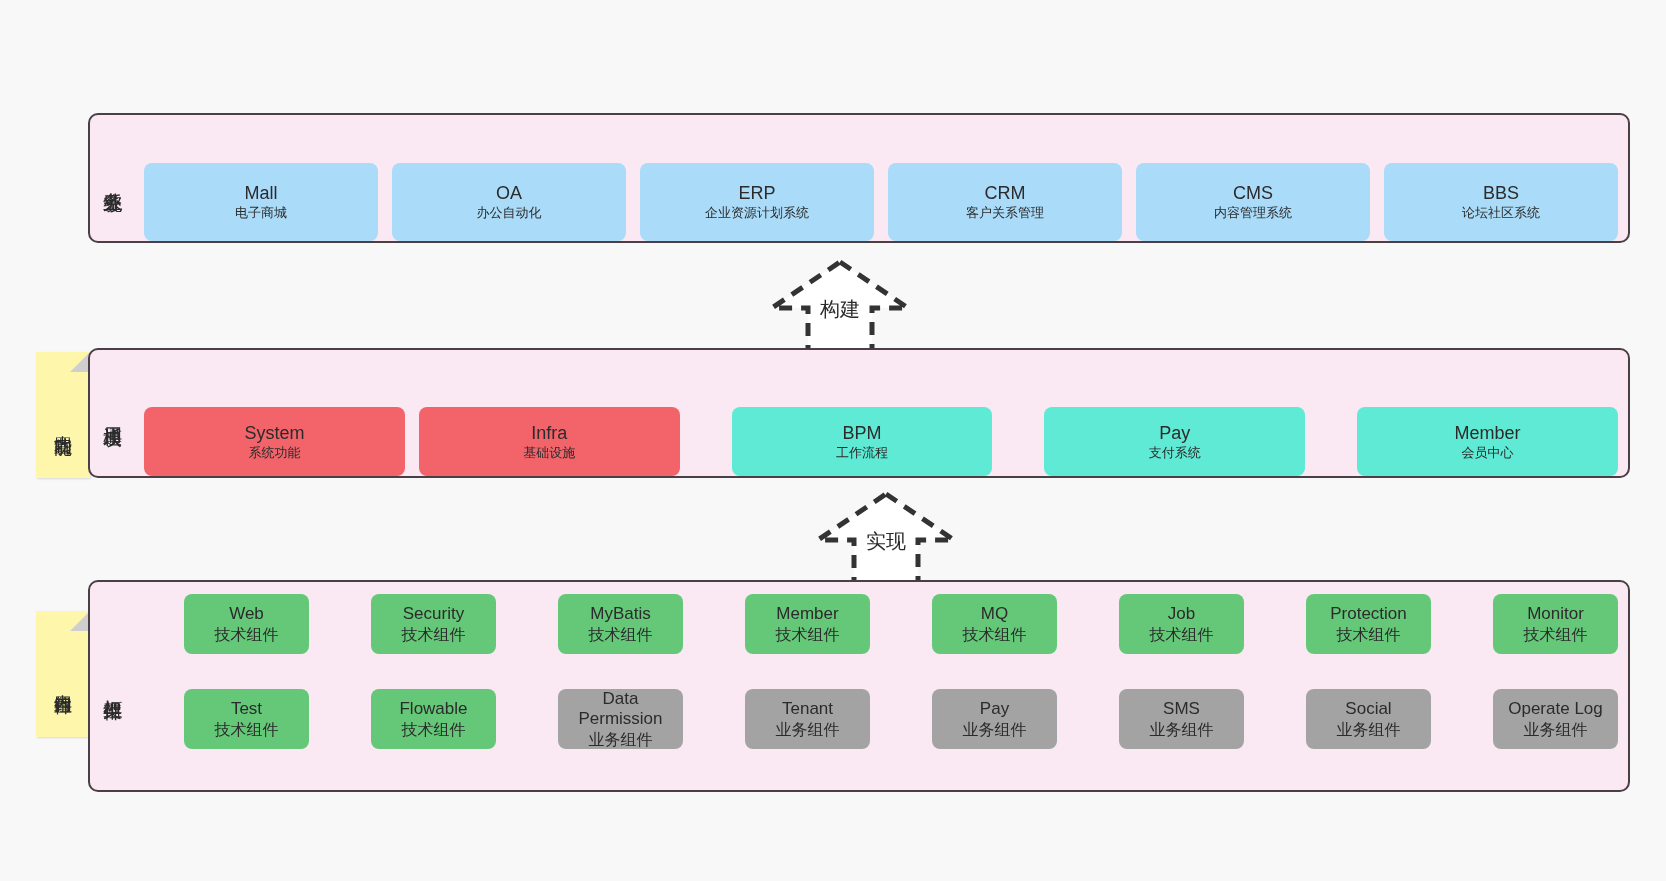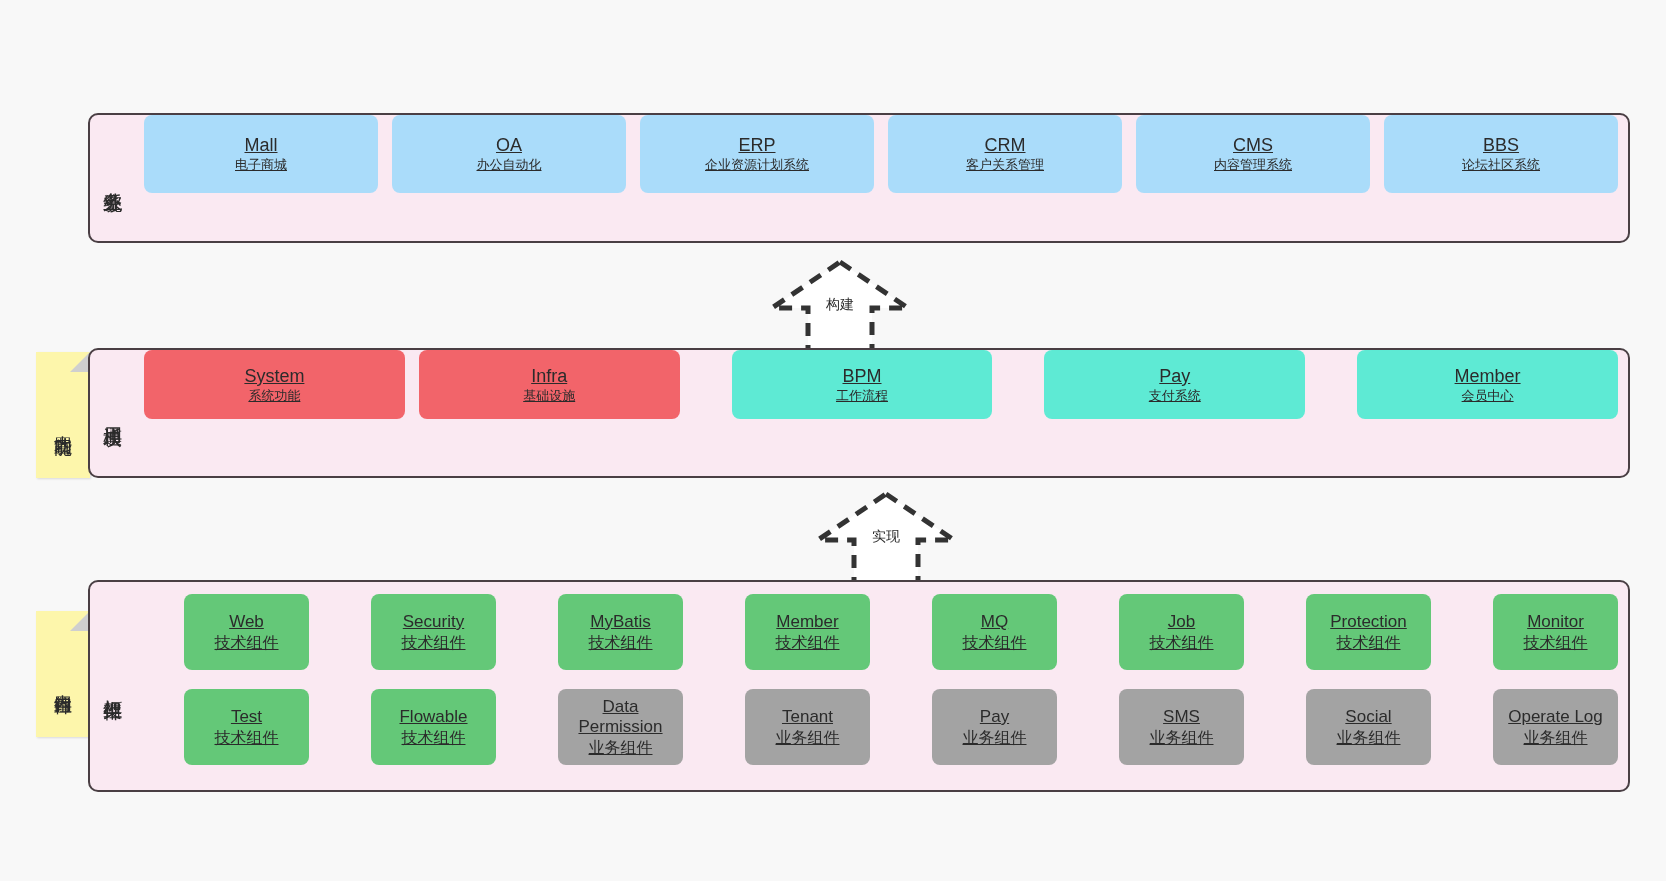--- a/index.html
+++ b/index.html
@@ -40,24 +40,23 @@
     line-height: 1.12;
     letter-spacing: 0.5px;
     writing-mode: vertical-rl;
     text-orientation: upright;
     color: #2b2b2b;
     white-space: nowrap;
   }
   .layer-body {
     flex: 1 1 auto;
     display: flex;
-    align-items: flex-start;
+    align-items: flex-end;
     padding: 0 10px 0 0;
     box-sizing: border-box;
-    text-decoration: underline;
   }
 
   
   .card {
     border-radius: 8px;
     display: flex;
     flex-direction: column;
     align-items: center;
     justify-content: center;
     box-sizing: border-box;
@@ -99,21 +98,21 @@
     display: block;
     padding: 12px 10px 12px 0;
   }
   .grid {
     display: grid;
     grid-template-columns: repeat(8, 1fr);
     grid-auto-rows: 82px;
     gap: 13px 14px;
     height: 100%;
   }
-  .grid .card { height: 76px; margin-left: 48px; }
+  .grid .card { height: 60px; margin-left: 48px; }
   .green-strong { background: #64c878; }
   .green-light  { background: #a3a3a3; }
   .grid .card .en { font-size: 17px; }
   .grid .card .cn { font-size: 16px; }
 
   
   .sticky {
     position: absolute;
     width: 54px;
     background: #fdf6ab;
@@ -147,21 +146,21 @@
     width: 160px;
     height: 96px;
   }
   .arrow svg { display: block; width: 160px; height: 96px; overflow: visible; }
   .arrow-label {
     position: absolute;
     left: 0;
     top: 38px;
     width: 160px;
     text-align: center;
-    font-size: 14px;
+    font-size: 20px;
     color: #2b2b2b;
     pointer-events: none;
   }
   #arrow-build     { left: 760px; top: 258px; }
   #arrow-implement { left: 806px; top: 490px; }
 </style>
 </head>
 <body>
 
 <div class="canvas">

